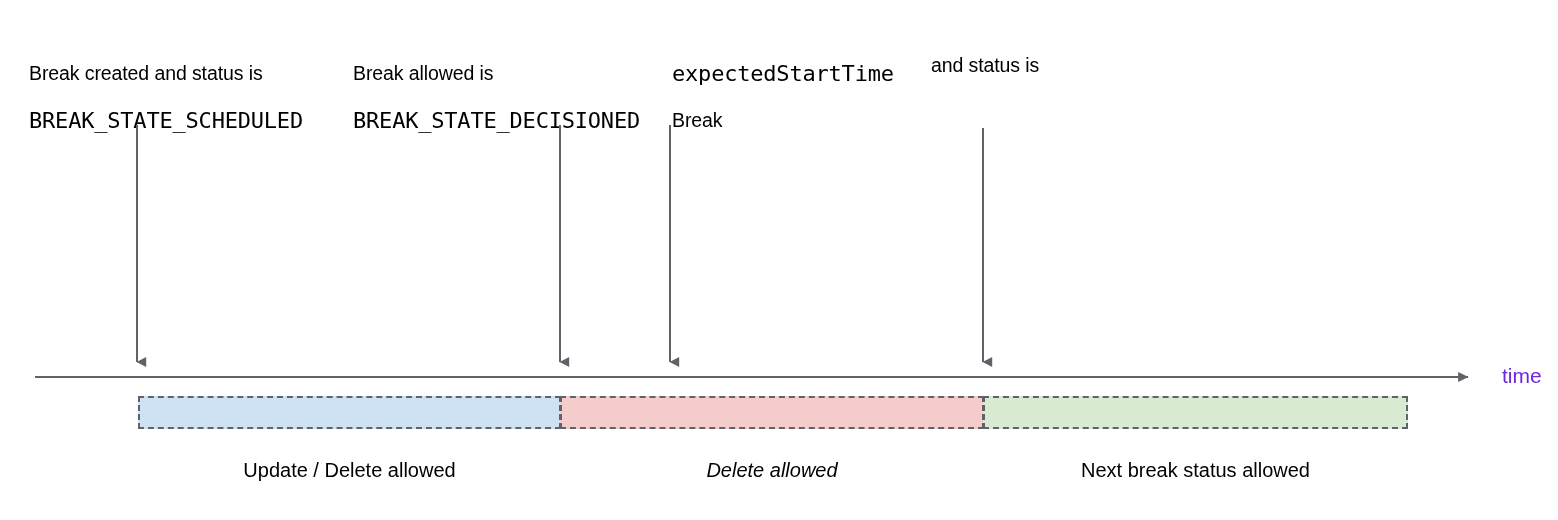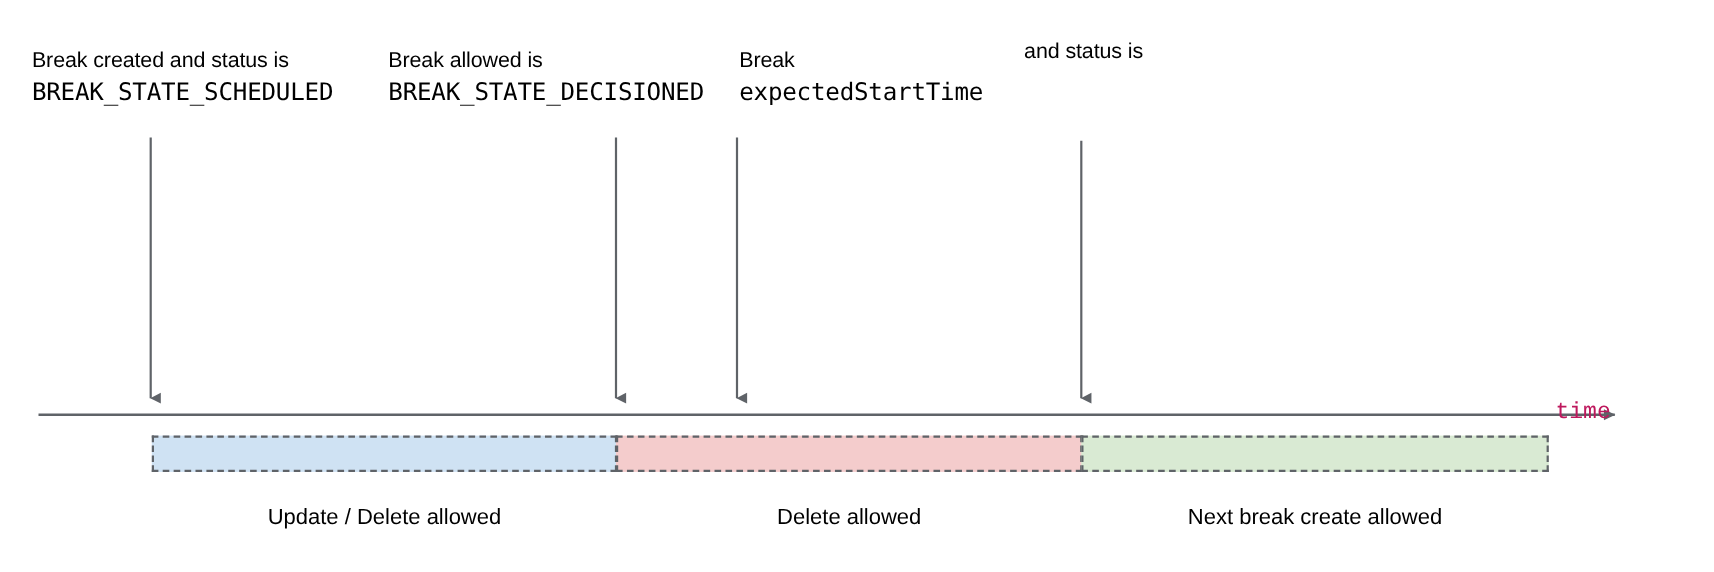--- a/index.html
+++ b/index.html
@@ -35,45 +35,46 @@
     letter-spacing: -0.1px;
   }
   .annotation .mono {
     font-family: "DejaVu Sans Mono", monospace;
     font-size: 22px;
     letter-spacing: -0.2px;
   }
   .annotation .line {
     display: block;
     height: 29px;
+    margin-top: 18px;
   }
 
   #ann-0 { left: 29px;  top: 41px; }
   #ann-1 { left: 353px; top: 41px; }
   #ann-2 { left: 672px; top: 41px; }
   #ann-3 { left: 931px; top: 33px; }
 
   
   #vector-layer {
     position: absolute;
     left: 0;
     top: 0;
     width: 1558px;
     height: 520px;
     overflow: visible;
   }
 
   
   #time-label {
     position: absolute;
-    left: 1414px;
+    left: 1502px;
     top: 364px;
-    font-family: Liberation Mono, monospace;
+    font-family: Liberation Sans, sans-serif;
     font-size: 21px;
-    color: #be185d;
+    color: #6d28d9;
     white-space: nowrap;
   }
 
   
   .phase-bar {
     position: absolute;
     top: 396px;
     height: 33px;
     box-sizing: border-box;
     border: 2px dashed #5f6368;
@@ -86,41 +87,41 @@
   .caption {
     position: absolute;
     top: 459px;
     font-family: "Liberation Sans", sans-serif;
     font-size: 20px;
     color: #000000;
     text-align: center;
     white-space: nowrap;
   }
   #caption-0 { left: 138px; width: 423px; }
-  #caption-1 { left: 560px; width: 424px; }
+  #caption-1 { left: 560px; width: 424px; font-style: italic; }
   #caption-2 { left: 983px; width: 425px; }
 </style>
 </head>
 <body>
 
 <div id="canvas">
 
   <div class="annotation" id="ann-0">
     <span class="line prose">Break created and status is</span>
     <span class="line mono">BREAK_STATE_SCHEDULED</span>
   </div>
 
   <div class="annotation" id="ann-1">
     <span class="line prose">Break allowed is</span>
     <span class="line mono">BREAK_STATE_DECISIONED</span>
   </div>
 
   <div class="annotation" id="ann-2">
+    <span class="line mono">expectedStartTime</span>
     <span class="line prose">Break</span>
-    <span class="line mono">expectedStartTime</span>
   </div>
 
   <div class="annotation" id="ann-3">
     <span class="line prose">and status is</span>
   </div>
 
   <svg id="vector-layer" viewBox="0 0 1558 520" width="1558" height="520">
     <defs>
       <marker id="down-head" markerWidth="11" markerHeight="11" refX="5.5" refY="9.6" orient="auto" markerUnits="userSpaceOnUse">
         <path d="M0.6 0.4 L10.4 0.4 L5.5 10 Z" fill="#5f6368"></path>
@@ -142,15 +143,15 @@
   </svg>
 
   <div id="time-label">time</div>
 
   <div class="phase-bar" id="bar-0" style="background: rgb(207, 226, 243);"></div>
   <div class="phase-bar" id="bar-1" style="background: rgb(244, 204, 204);"></div>
   <div class="phase-bar" id="bar-2" style="background: rgb(217, 234, 211);"></div>
 
   <div class="caption" id="caption-0">Update / Delete allowed</div>
   <div class="caption" id="caption-1">Delete allowed</div>
-  <div class="caption" id="caption-2">Next break create allowed</div>
+  <div class="caption" id="caption-2">Next break status allowed</div>
 
 </div>
 
 </body></html>

